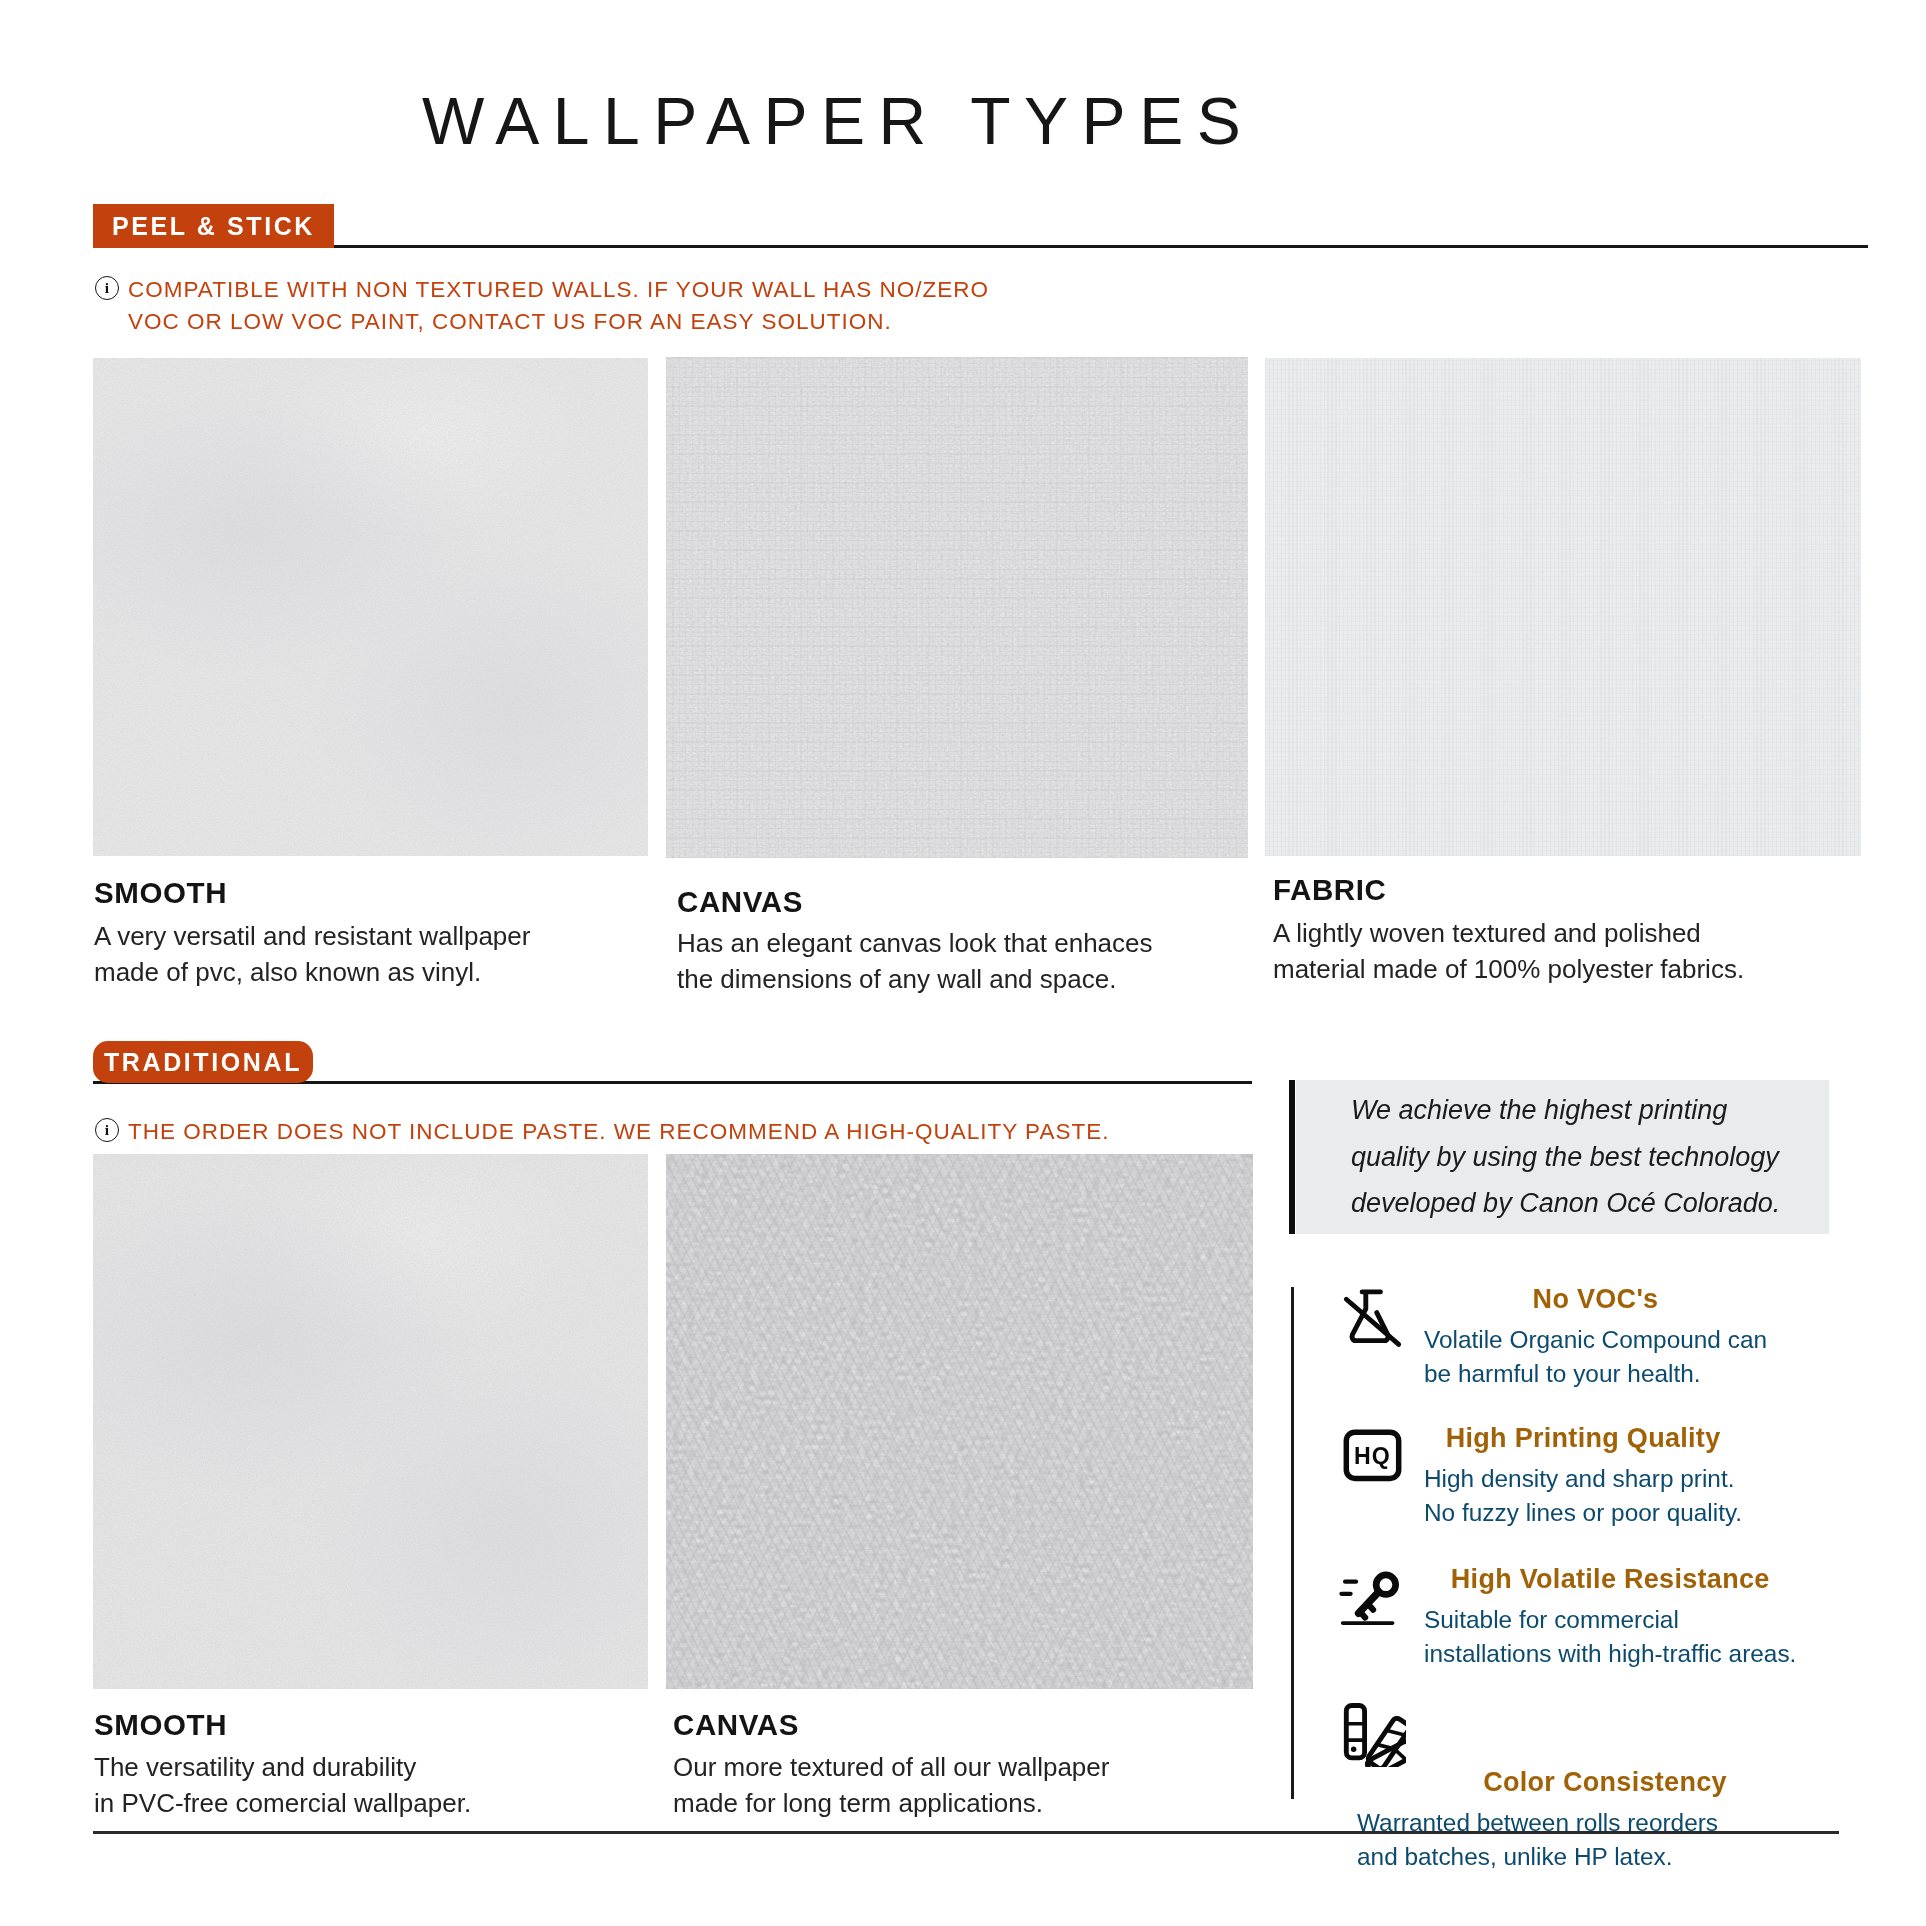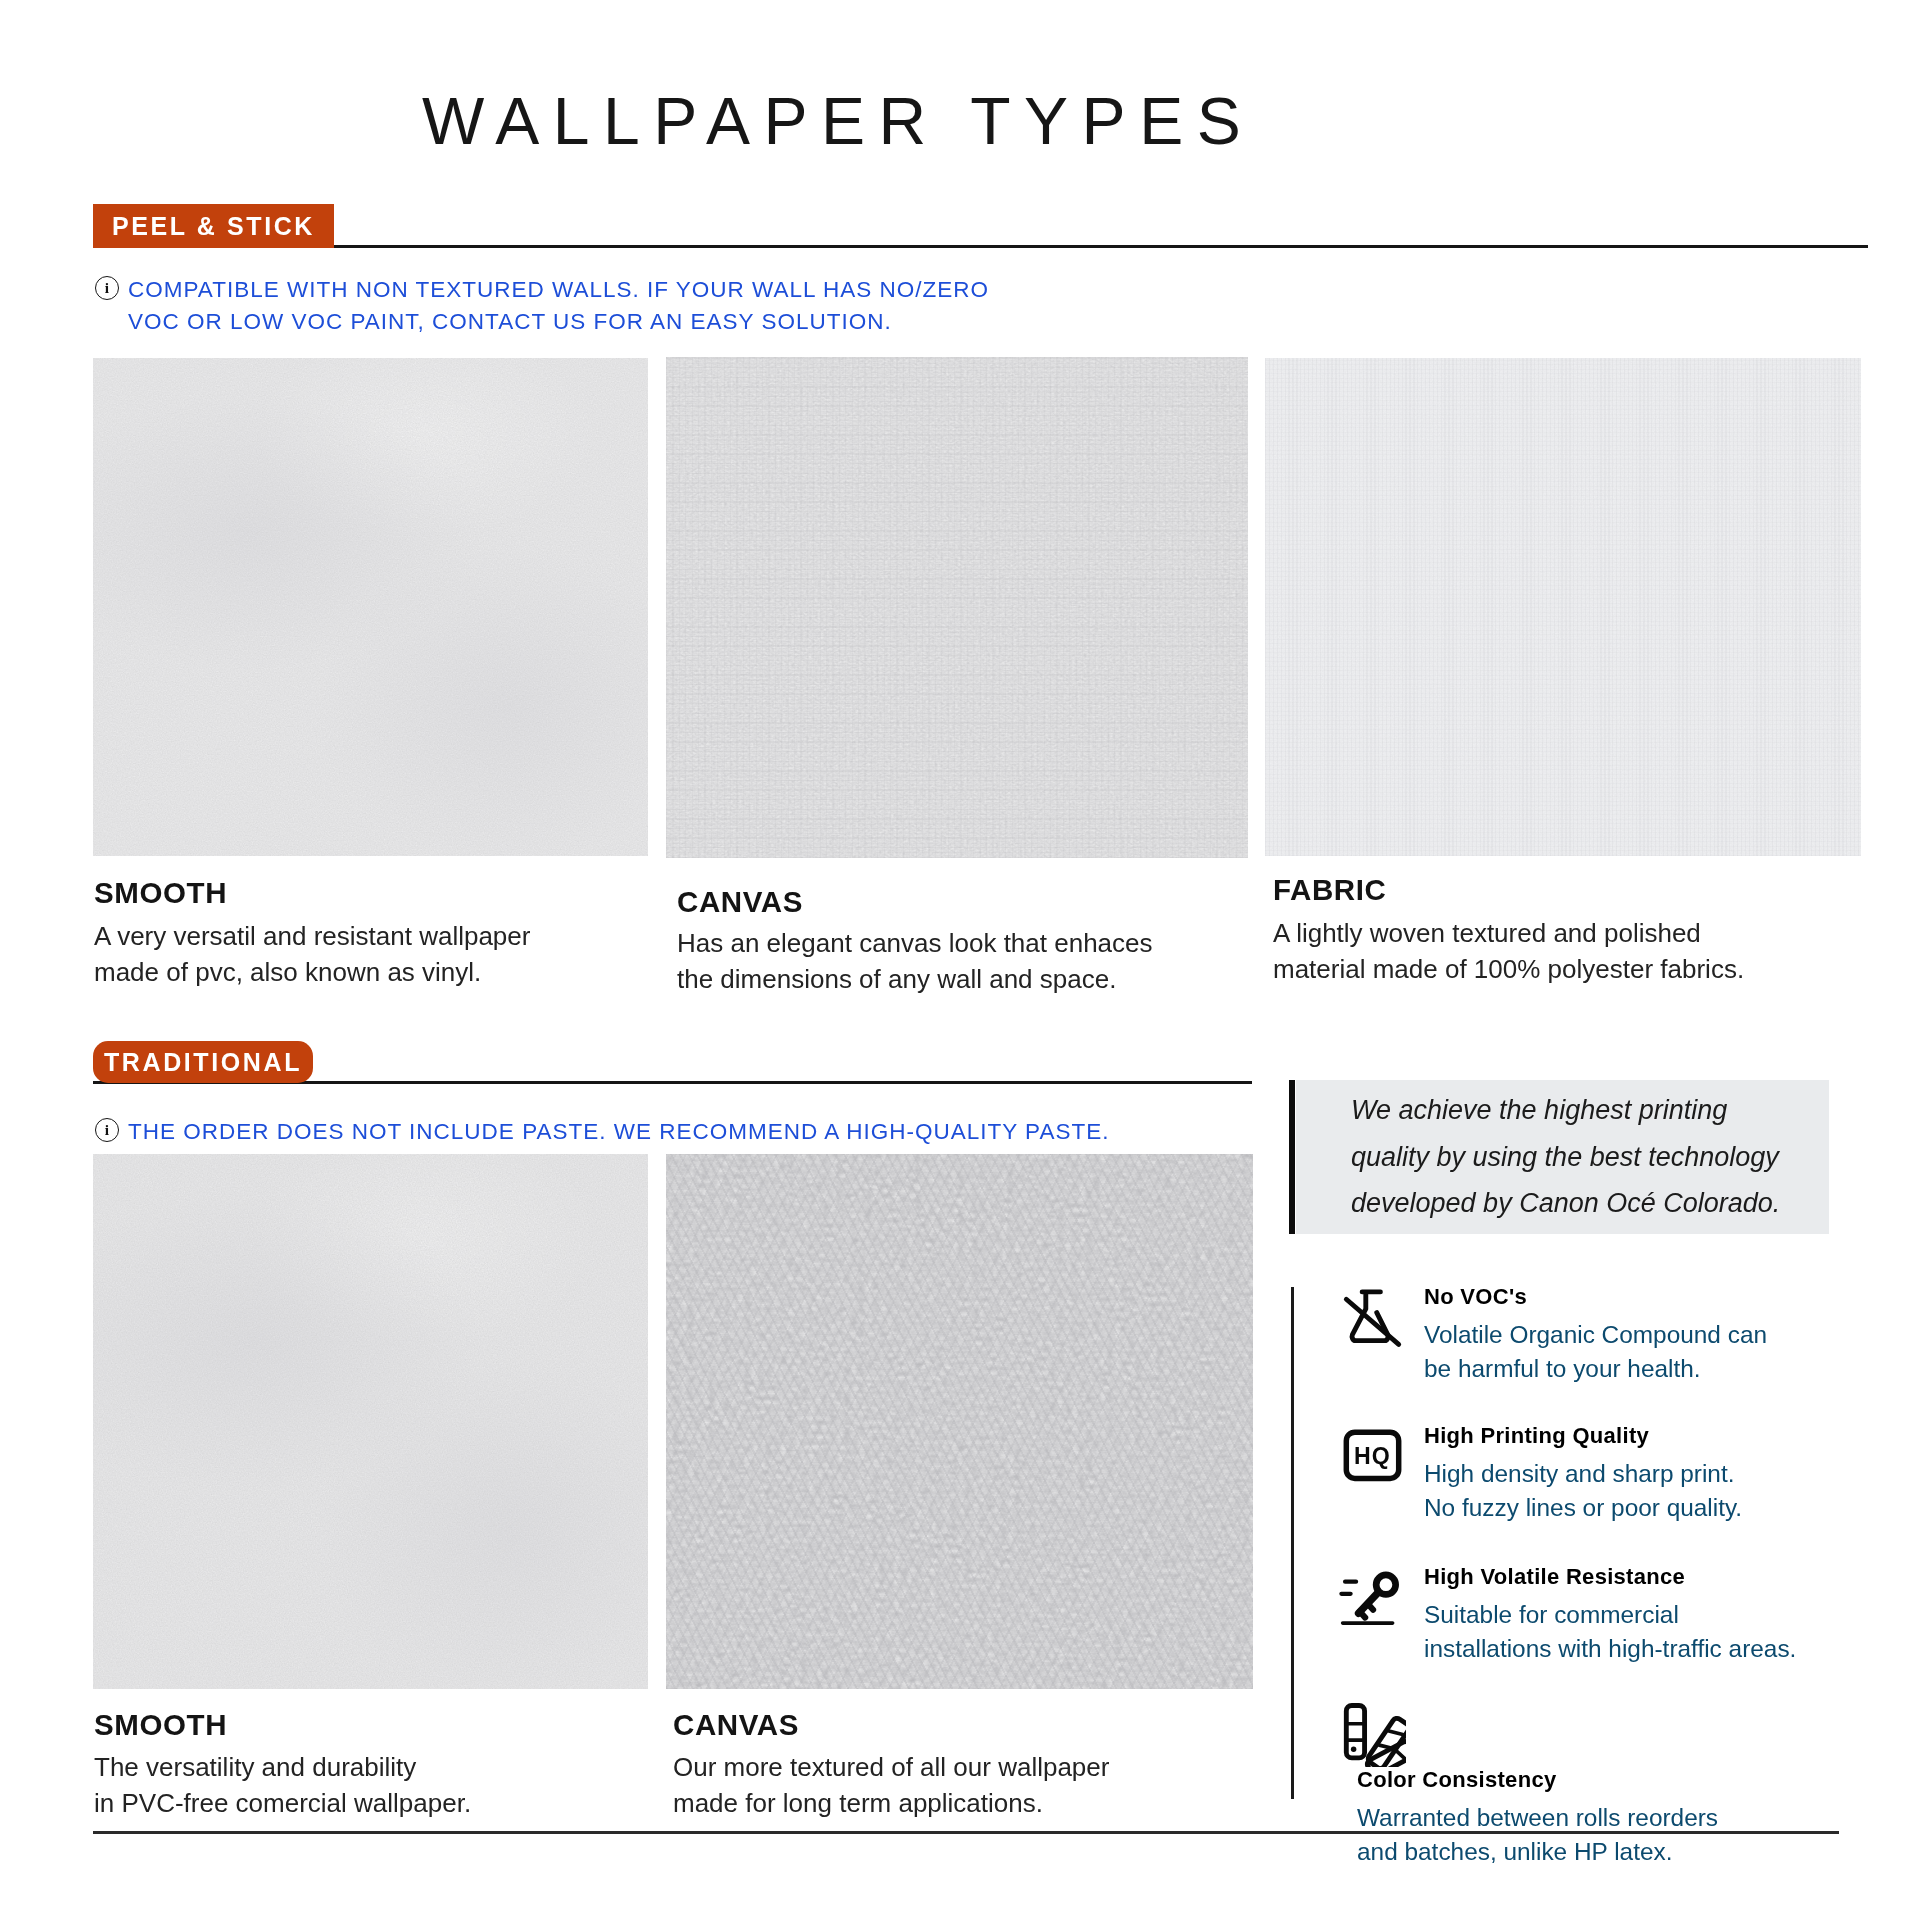--- a/index.html
+++ b/index.html
@@ -31,21 +31,21 @@
   
   .note{display:flex;align-items:flex-start;}
   .note-peel{left:95px;top:274px;}
   .note-trad{left:95px;top:1116px;}
   .info-icon{
     width:22px;height:22px;border:1.9px solid #151515;border-radius:50%;
     display:inline-flex;align-items:center;justify-content:center;flex:0 0 auto;
     font-size:15.4px;font-weight:600;font-family:"Liberation Serif",serif;margin-top:1.9px;
   }
   .note-text{
-    margin-left:9px;font-size:22.5px;letter-spacing:1px;color:#1d4ed8;
+    margin-left:9px;font-size:22.5px;letter-spacing:1px;color:#c2410c;
     line-height:1.43;white-space:pre-line;
   }
 
   
   .swatch{overflow:hidden;}
   .swatch svg.noise{position:absolute;left:0;top:0;width:100%;height:100%;}
   .layer{position:absolute;left:0;top:0;width:100%;height:100%;}
   .base-smooth{background:#f1f1f2;}
   .base-canvas-fine{background:#f5f5f5;}
   .base-fabric{background:#f3f4f6;}
@@ -104,21 +104,21 @@
     margin-left:55px;font-size:27px;color:#1b1b1b;line-height:1.72;white-space:pre-line;
   }
   .feature-line{left:1291px;top:1287px;width:2.6px;height:512px;background:#1a1a1a;}
   .feature{position:absolute;left:1339px;width:514px;display:flex;}
   .feat-1{top:1284px;}
   .feat-2{top:1423px;}
   .feat-3{top:1564px;}
   .feat-4{top:1700px;flex-direction:column;}
   .feature-icon{width:67px;height:67px;flex:0 0 auto;}
   .feature-body{margin-left:18px;}
-  .feature-title{font-size:22px;font-weight:700;color:#000000;letter-spacing:0.3px;}
+  .feature-title{font-size:27px;font-weight:700;color:#a16207;letter-spacing:0.3px;text-align:center;}
   .feature-desc{margin-top:7.7px;font-size:24.4px;color:#0c4a6e;line-height:1.42;white-space:pre-line;}
   .icon-stroke{stroke:#0a0a0a;fill:none;stroke-linecap:round;stroke-linejoin:round;}
 </style>
 </head>
 <body>
 
 <div class="abs page-title">WALLPAPER TYPES</div>
 
 <div class="abs section-tag tag-peel">
   <span>PEEL &amp; STICK</span>

